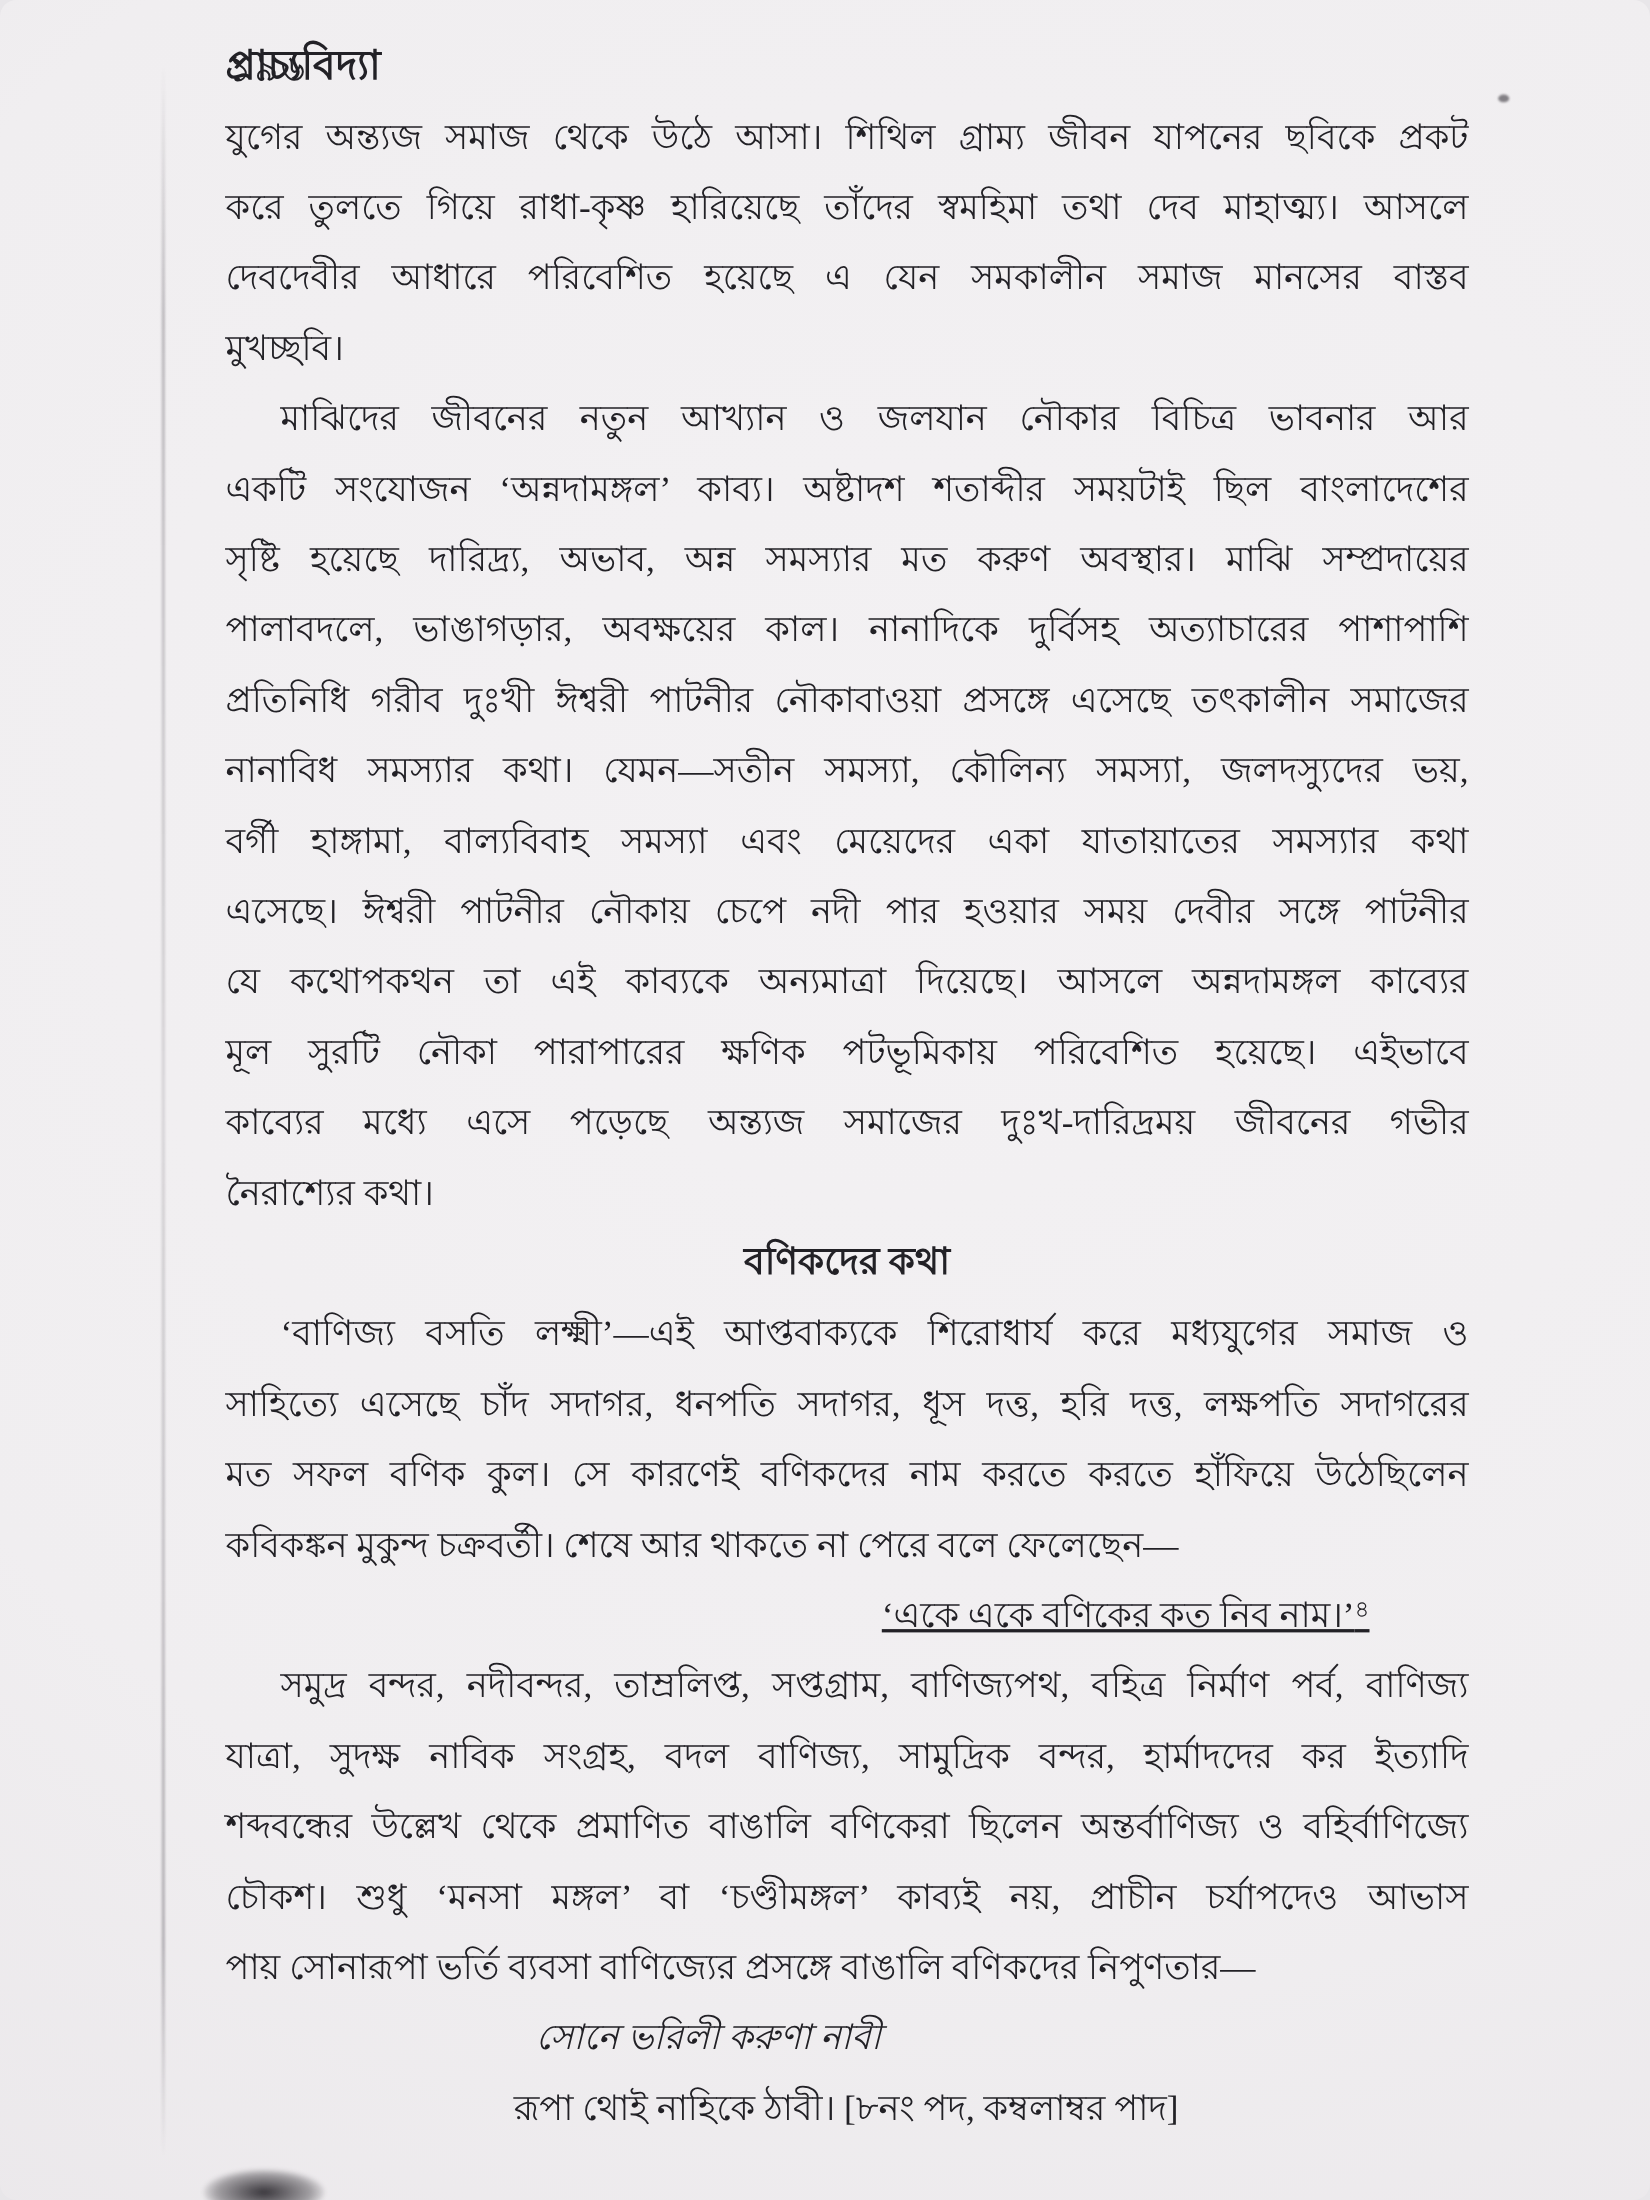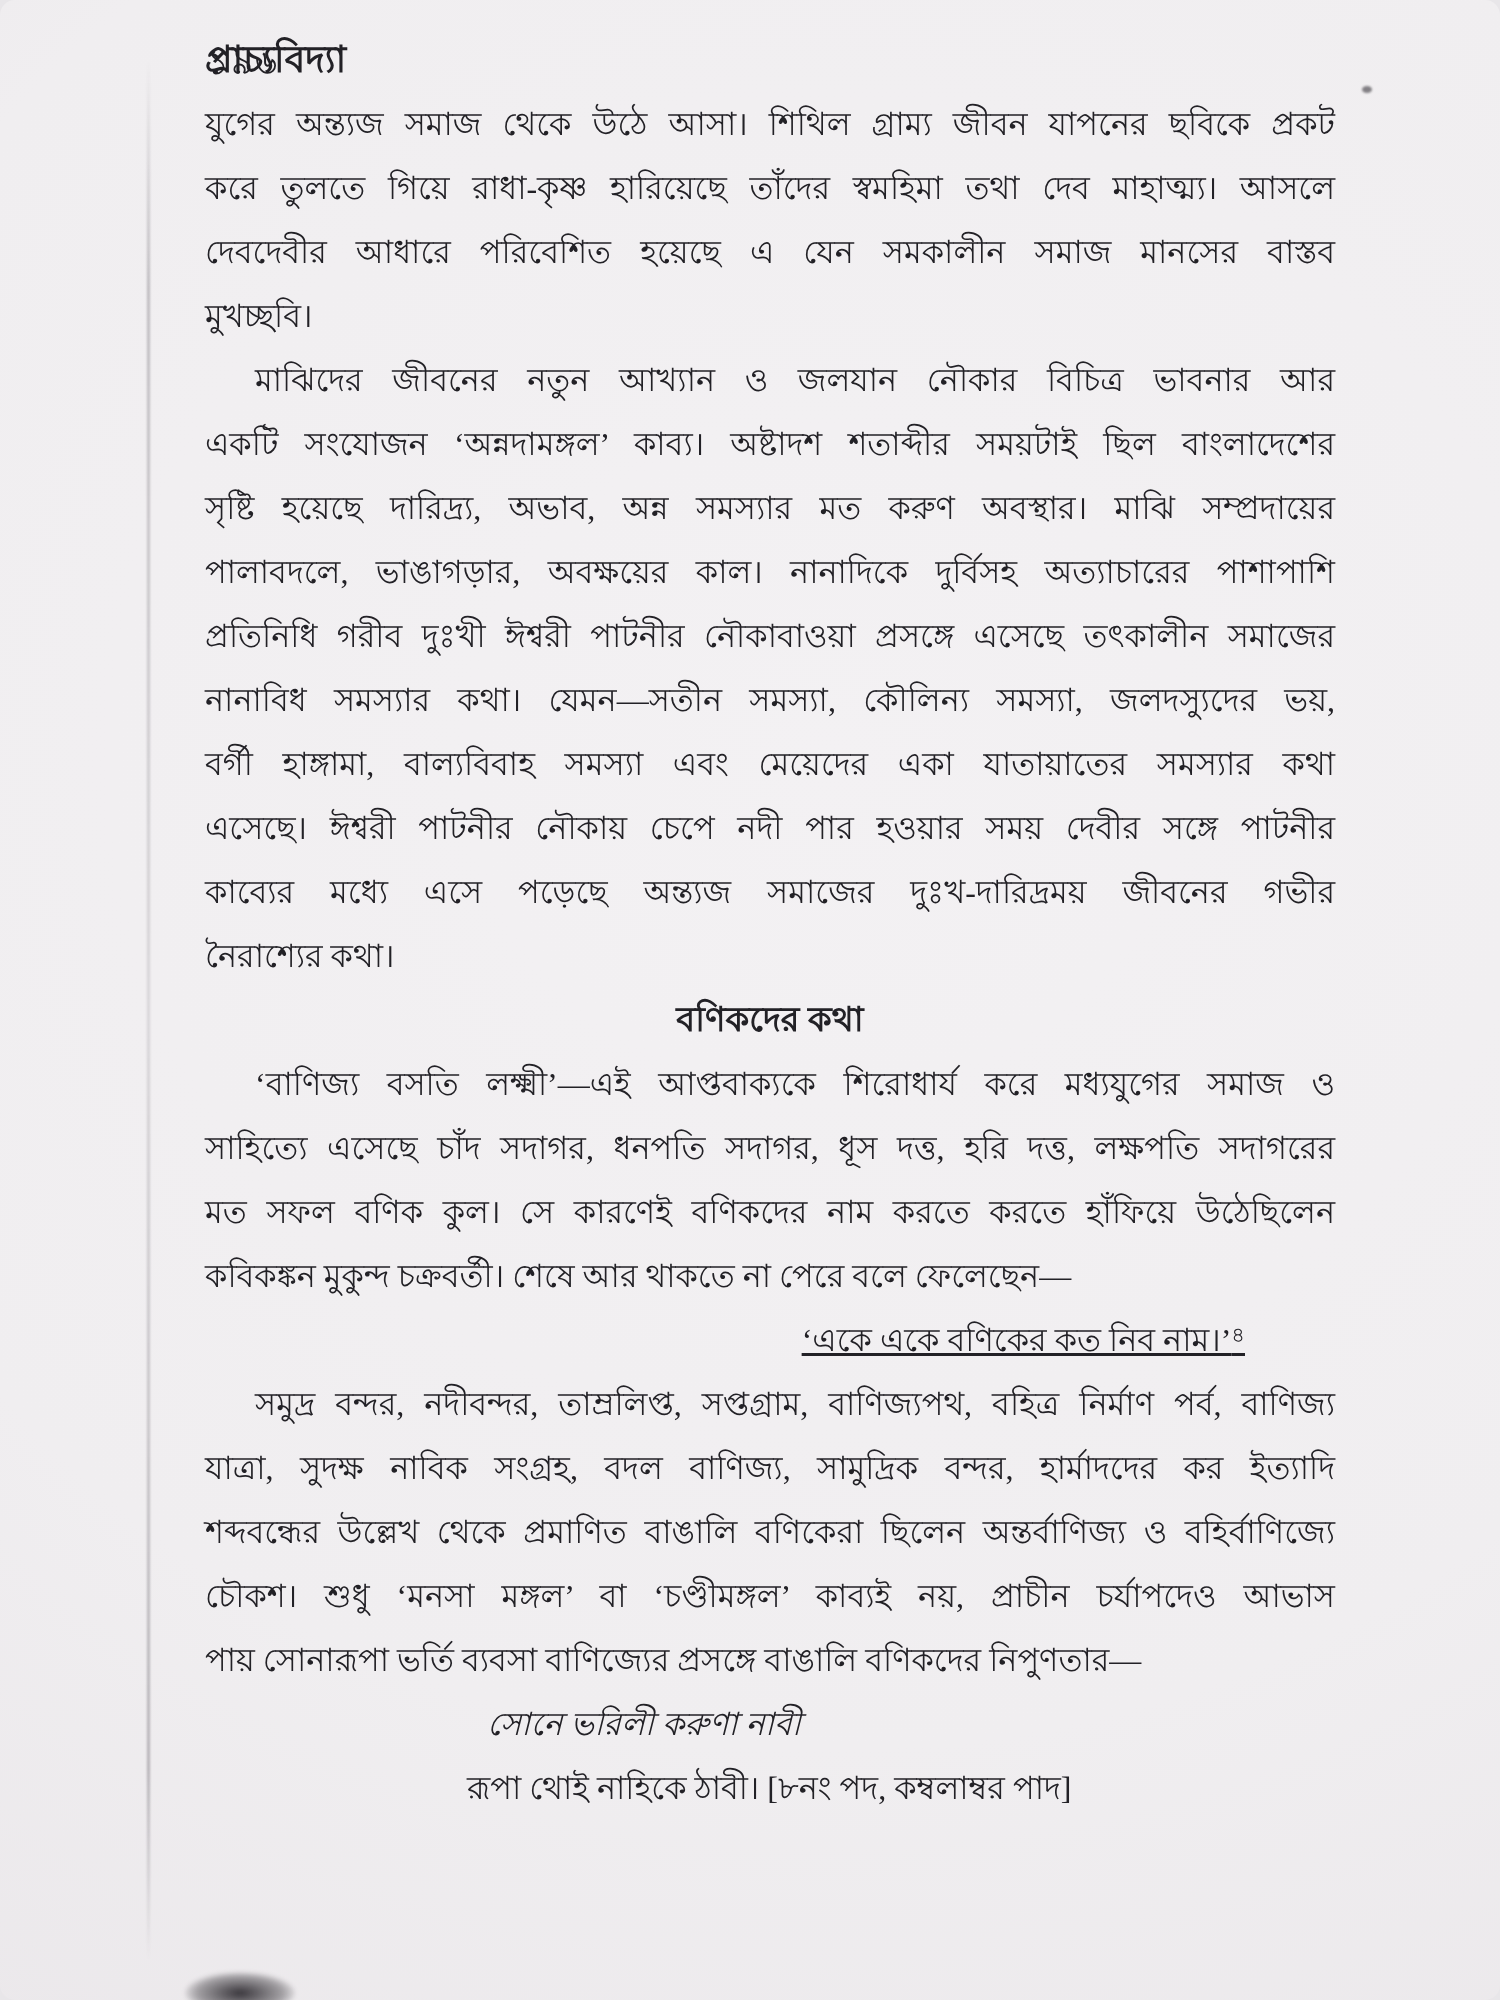--- a/index.html
+++ b/index.html
@@ -80,20 +80,22 @@
       </div>
       <div class="paragraph">
         <div class="line fill indent">মাঝিদের জীবনের নতুন আখ্যান ও জলযান নৌকার বিচিত্র ভাবনার আর</div>
         <div class="line fill">একটি সংযোজন ‘অন্নদামঙ্গল’ কাব্য। অষ্টাদশ শতাব্দীর সময়টাই ছিল বাংলাদেশের</div>
         <div class="line fill">সৃষ্টি হয়েছে দারিদ্র্য, অভাব, অন্ন সমস্যার মত করুণ অবস্থার। মাঝি সম্প্রদায়ের</div>
         <div class="line fill">পালাবদলে, ভাঙাগড়ার, অবক্ষয়ের কাল। নানাদিকে দুর্বিসহ অত্যাচারের পাশাপাশি</div>
         <div class="line fill">প্রতিনিধি গরীব দুঃখী ঈশ্বরী পাটনীর নৌকাবাওয়া প্রসঙ্গে এসেছে তৎকালীন সমাজের</div>
         <div class="line fill">নানাবিধ সমস্যার কথা। যেমন—সতীন সমস্যা, কৌলিন্য সমস্যা, জলদস্যুদের ভয়,</div>
         <div class="line fill">বর্গী হাঙ্গামা, বাল্যবিবাহ সমস্যা এবং মেয়েদের একা যাতায়াতের সমস্যার কথা</div>
         <div class="line fill">এসেছে। ঈশ্বরী পাটনীর নৌকায় চেপে নদী পার হওয়ার সময় দেবীর সঙ্গে পাটনীর</div>
+        <div class="line fill">যে কথোপকথন তা এই কাব্যকে অন্যমাত্রা দিয়েছে। আসলে অন্নদামঙ্গল কাব্যের</div>
+        <div class="line fill">মূল সুরটি নৌকা পারাপারের ক্ষণিক পটভূমিকায় পরিবেশিত হয়েছে। এইভাবে</div>
         <div class="line fill">কাব্যের মধ্যে এসে পড়েছে অন্ত্যজ সমাজের দুঃখ-দারিদ্রময় জীবনের গভীর</div>
         <div class="line">নৈরাশ্যের কথা।</div>
       </div>
       <h2 class="section-heading">বণিকদের কথা</h2>
       <div class="paragraph">
         <div class="line fill indent">‘বাণিজ্য বসতি লক্ষ্মী’—এই আপ্তবাক্যকে শিরোধার্য করে মধ্যযুগের সমাজ ও</div>
         <div class="line fill">সাহিত্যে এসেছে চাঁদ সদাগর, ধনপতি সদাগর, ধূস দত্ত, হরি দত্ত, লক্ষপতি সদাগরের</div>
         <div class="line fill">মত সফল বণিক কুল। সে কারণেই বণিকদের নাম করতে করতে হাঁফিয়ে উঠেছিলেন</div>
         <div class="line">কবিকঙ্কন মুকুন্দ চক্রবর্তী। শেষে আর থাকতে না পেরে বলে ফেলেছেন—</div>
       </div>

